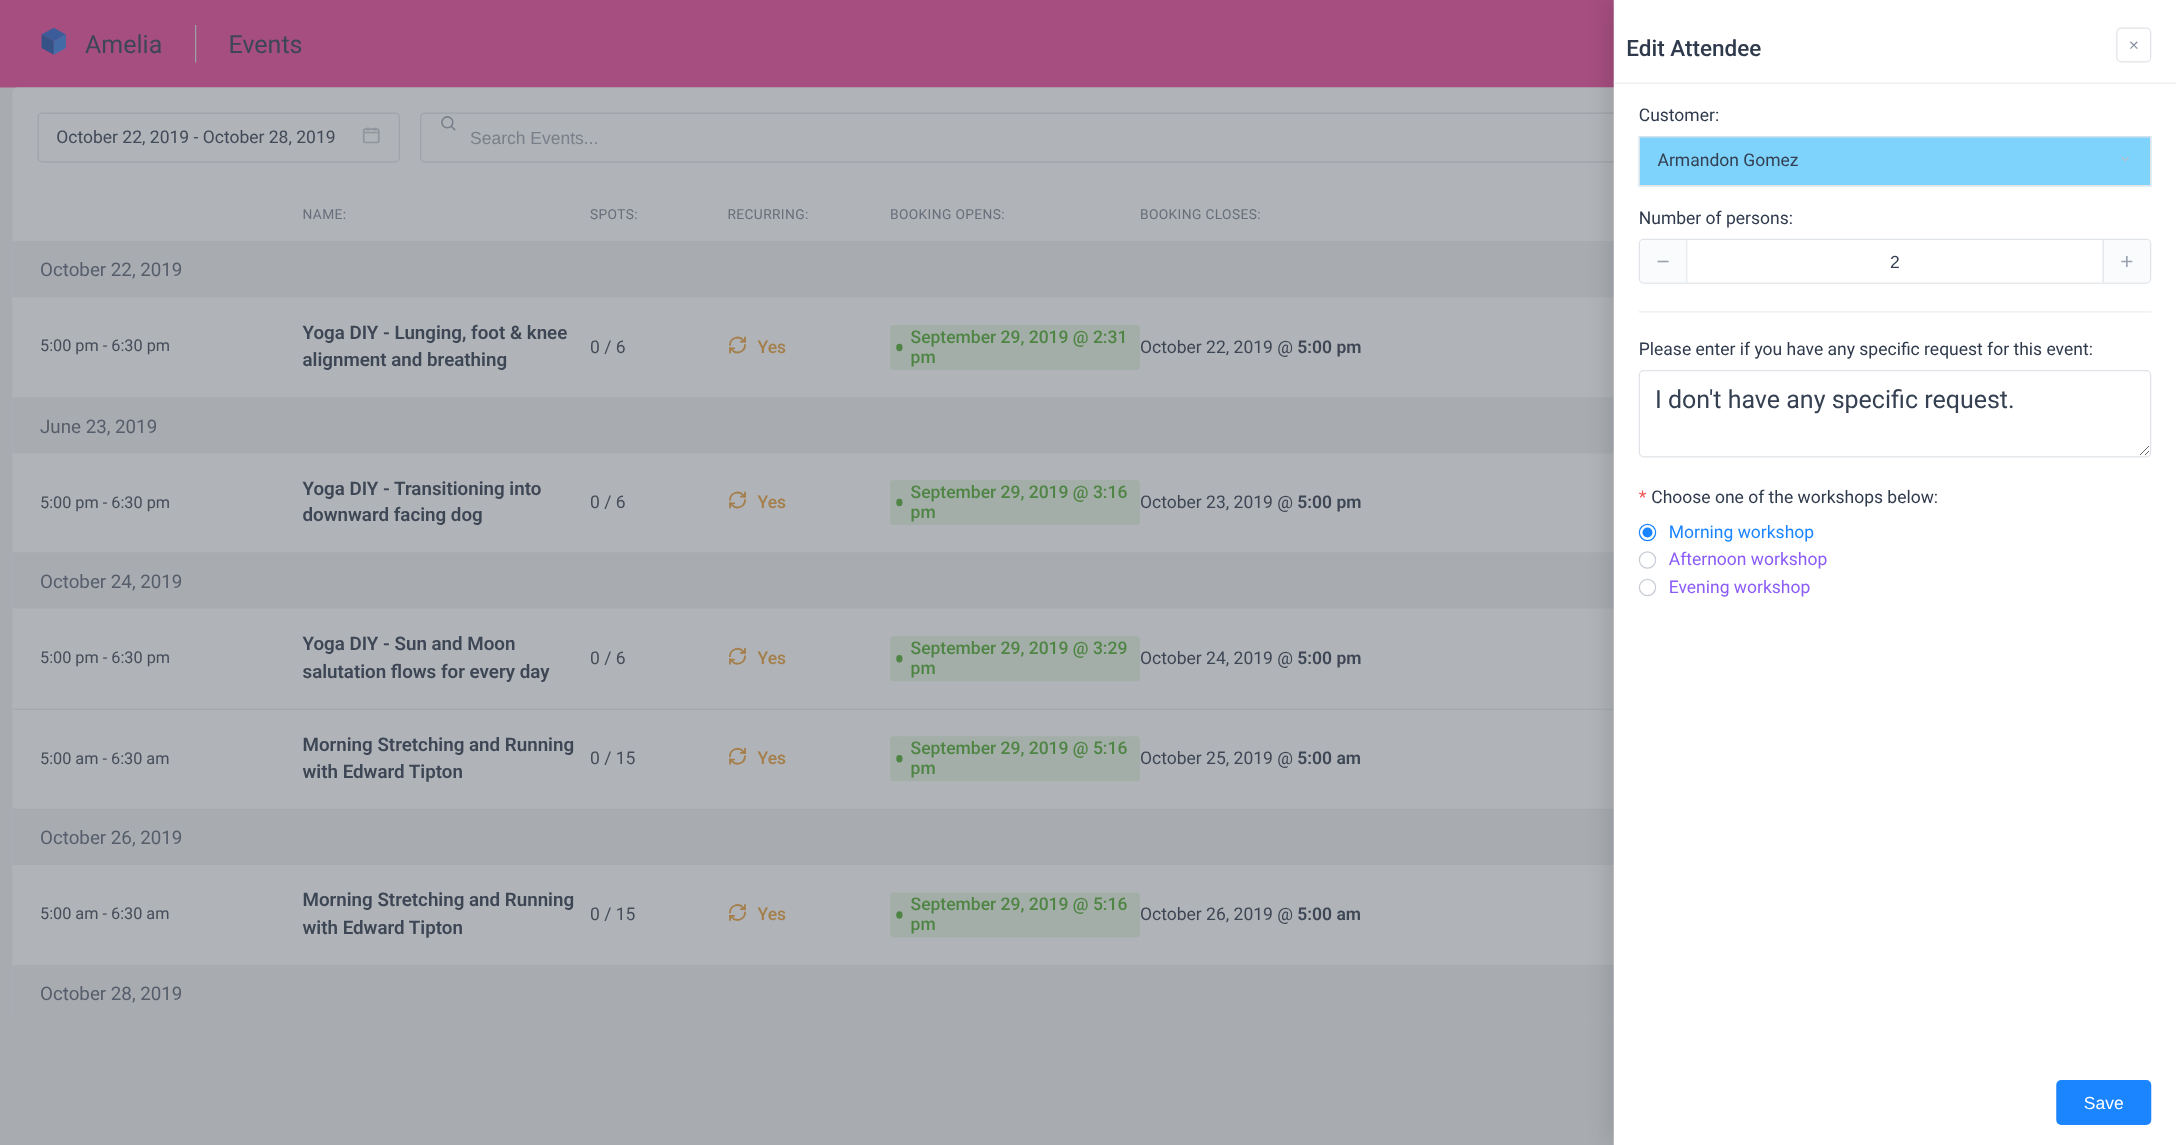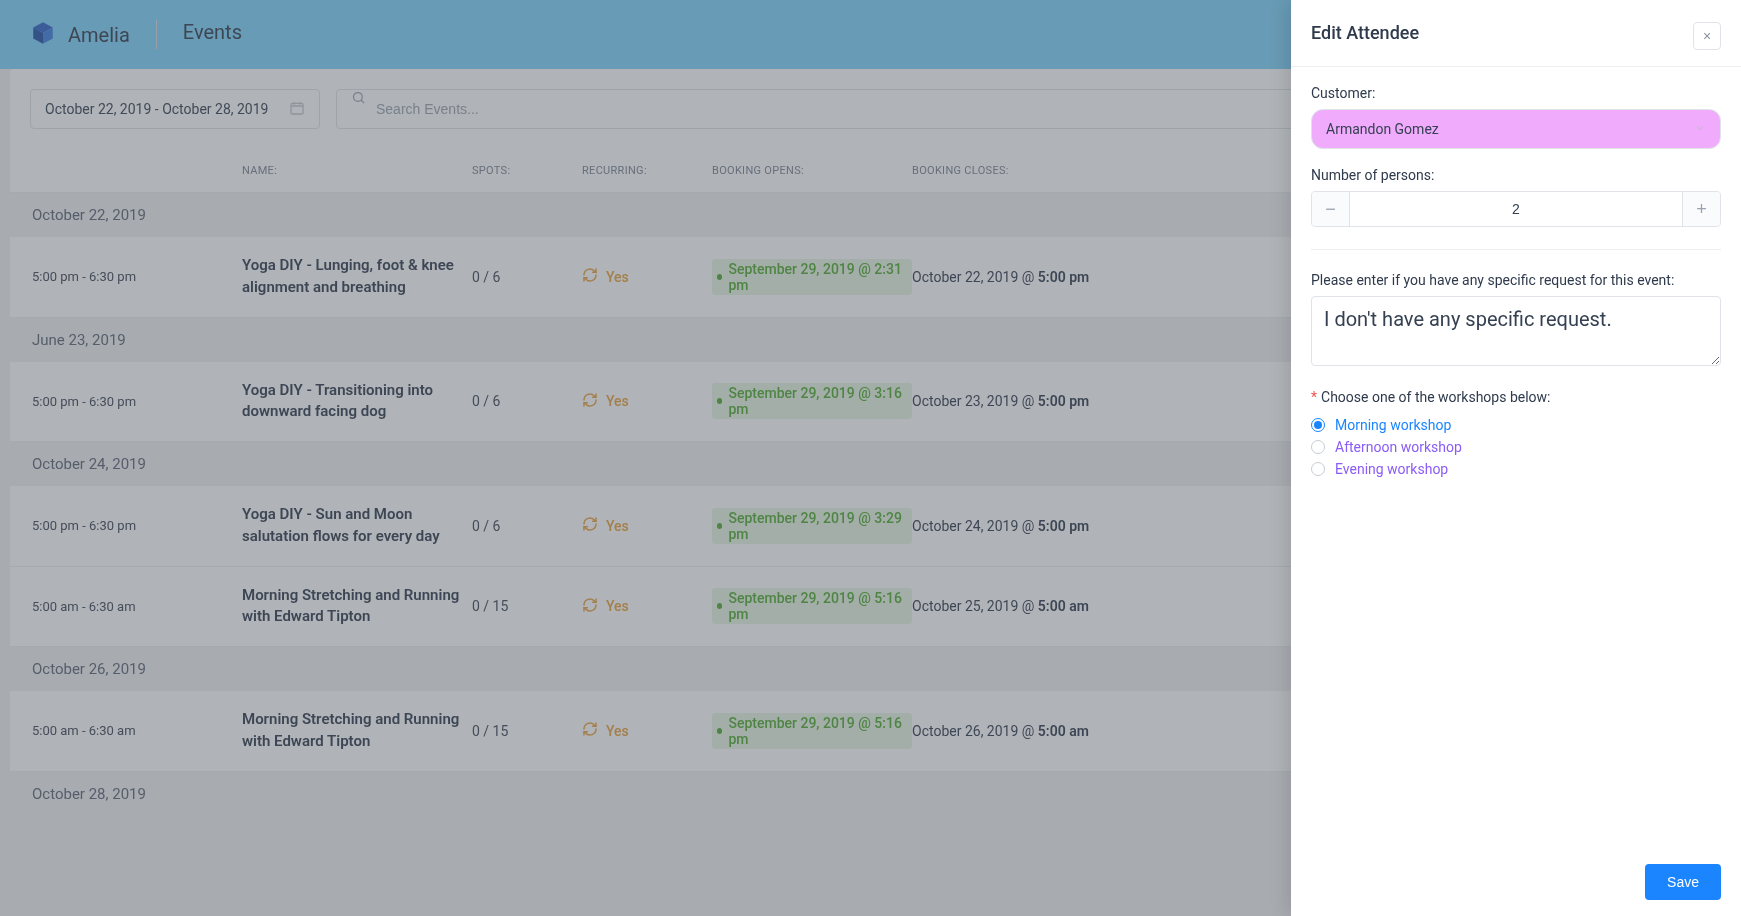--- a/index.html
+++ b/index.html
@@ -16,22 +16,23 @@
 
   .page {
     background: #f1f2f4;
     min-height: 916px;
     padding: 0;
   }
 
   
   .header {
     display: flex;
+    align-items: center;
     padding: 20px 30px;
-    background: #7dd3fc;
+    background: #ec4899;
   }
   .brand {
     display: flex;
     align-items: center;
     gap: 12px;
     padding-right: 26px;
     border-right: 1px solid #d9dde3;
     margin-right: 26px;
   }
   .brand-name { font-size: 20px; color: #2f3a4c; font-weight: 400; }
@@ -134,41 +135,41 @@
     top: 0; right: 0;
     width: 450px;
     height: 916px;
     background: #fff;
     z-index: 10;
     box-shadow: -4px 0 18px rgba(0,0,0,0.12);
     display: flex;
     flex-direction: column;
   }
   .drawer-head {
-    display: flex; justify-content: space-between; align-items: flex-start;
-    padding: 22px 20px 16px 20px;
+    display: flex; justify-content: space-between; align-items: flex-end;
+    padding: 22px 20px 16px 10px;
     border-bottom: 1px solid #eceef1;
   }
   .drawer-head h2 { font-size: 18px; font-weight: 500; color: #2f3a4c; }
   .close-btn {
     width: 28px; height: 28px;
     border: 1px solid #e0e3e8; border-radius: 4px;
     background: #fff; color: #8b93a1;
     display: flex; align-items: center; justify-content: center;
     cursor: pointer; font-size: 14px;
   }
 
   .drawer-body { padding: 18px 20px; flex: 1; overflow: auto; }
   .field-label { font-size: 14px; color: #2f3a4c; margin-bottom: 8px; display: block; }
   .hr-sep { height: 1px; background: #eceef1; margin: 22px 0; }
 
   .select {
-    width: 100%; height: 40px; border: 1px solid #e0e3e8; border-radius: 12px;
+    width: 100%; height: 40px; border: 1px solid #e0e3e8; border-radius: 0;
     display: flex; align-items: center; justify-content: space-between;
-    padding: 0 14px; color: #354052; background: #f0abfc; cursor: pointer;
+    padding: 0 14px; color: #354052; background: #7dd3fc; cursor: pointer;
   }
   .chevron { color: #b8bec8; }
 
   .stepper {
     display: flex; height: 36px; border: 1px solid #e0e3e8; border-radius: 4px;
     overflow: hidden; margin-top: 2px;
   }
   .stepper button {
     width: 38px; background: #fafbfc; border: none; border-right: 1px solid #e0e3e8;
     color: #9aa3af; font-size: 18px; cursor: pointer; display:flex; align-items:center; justify-content:center;

